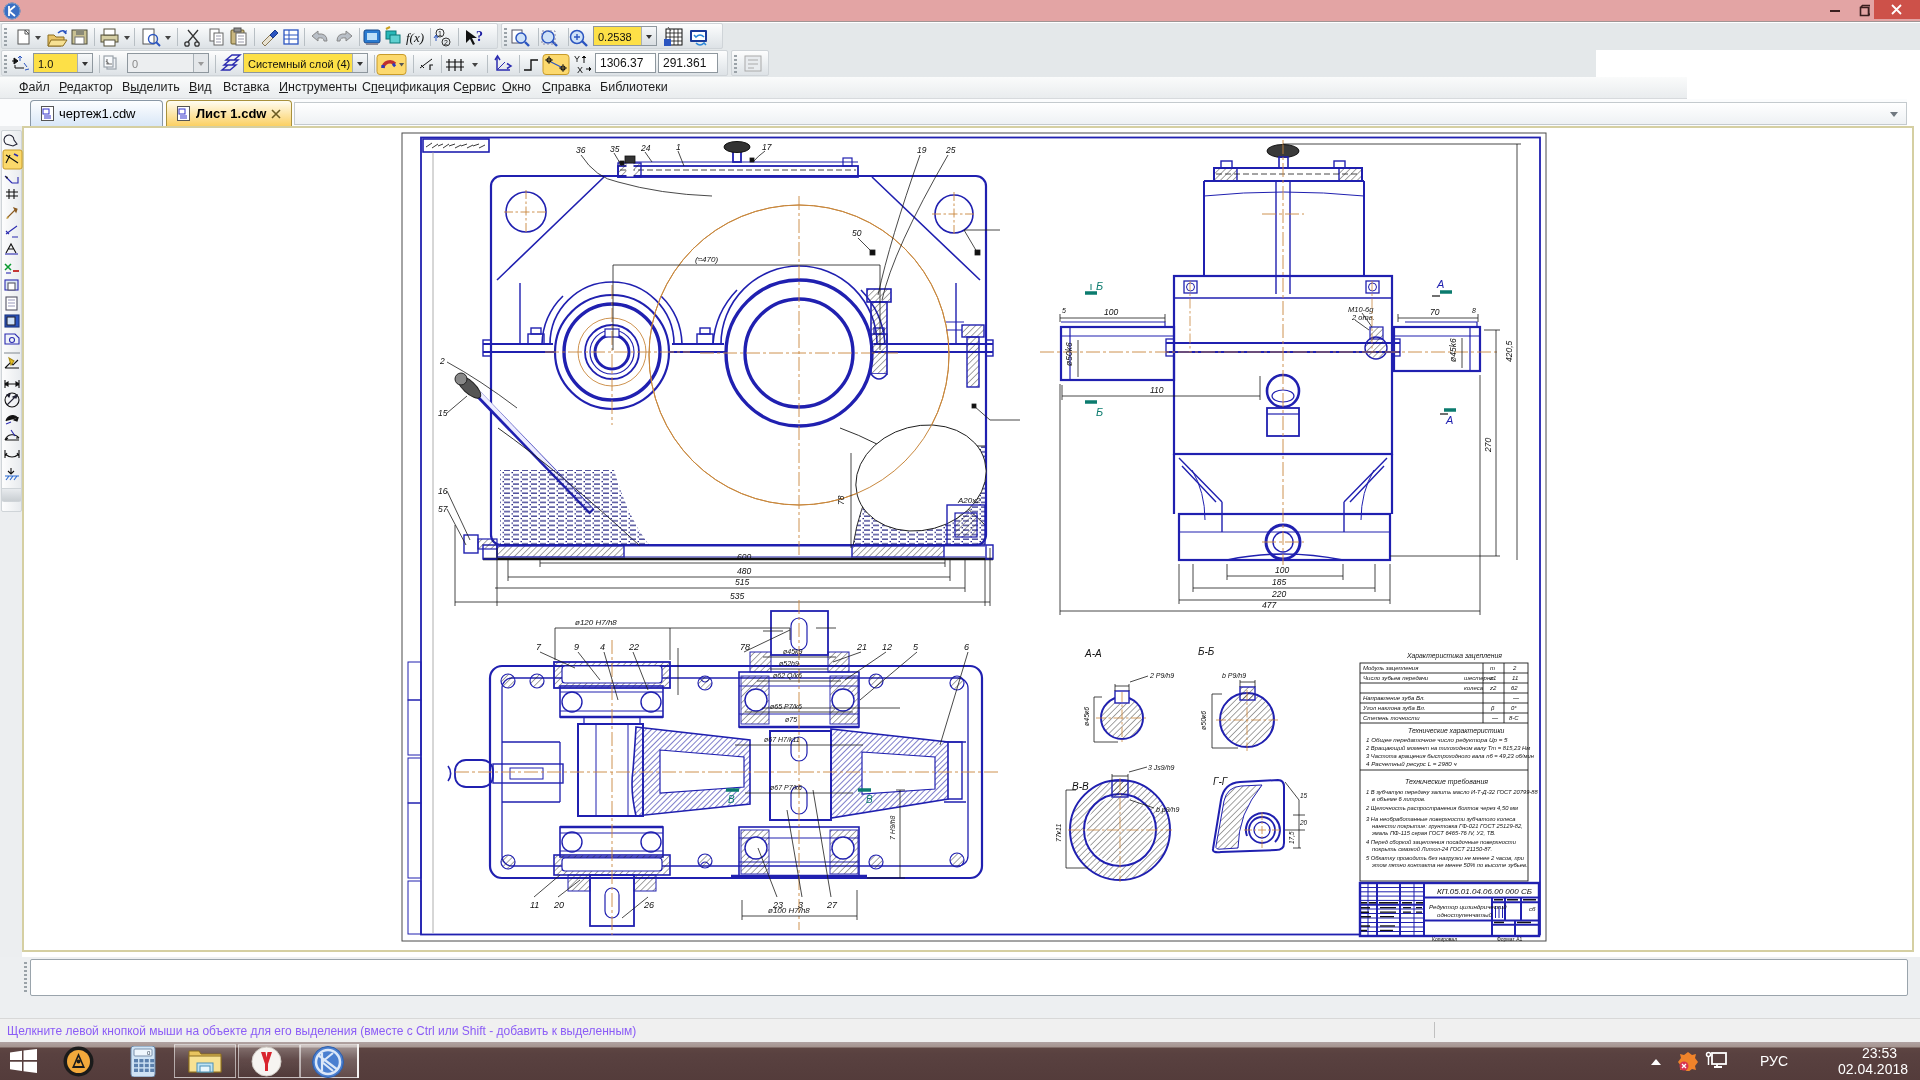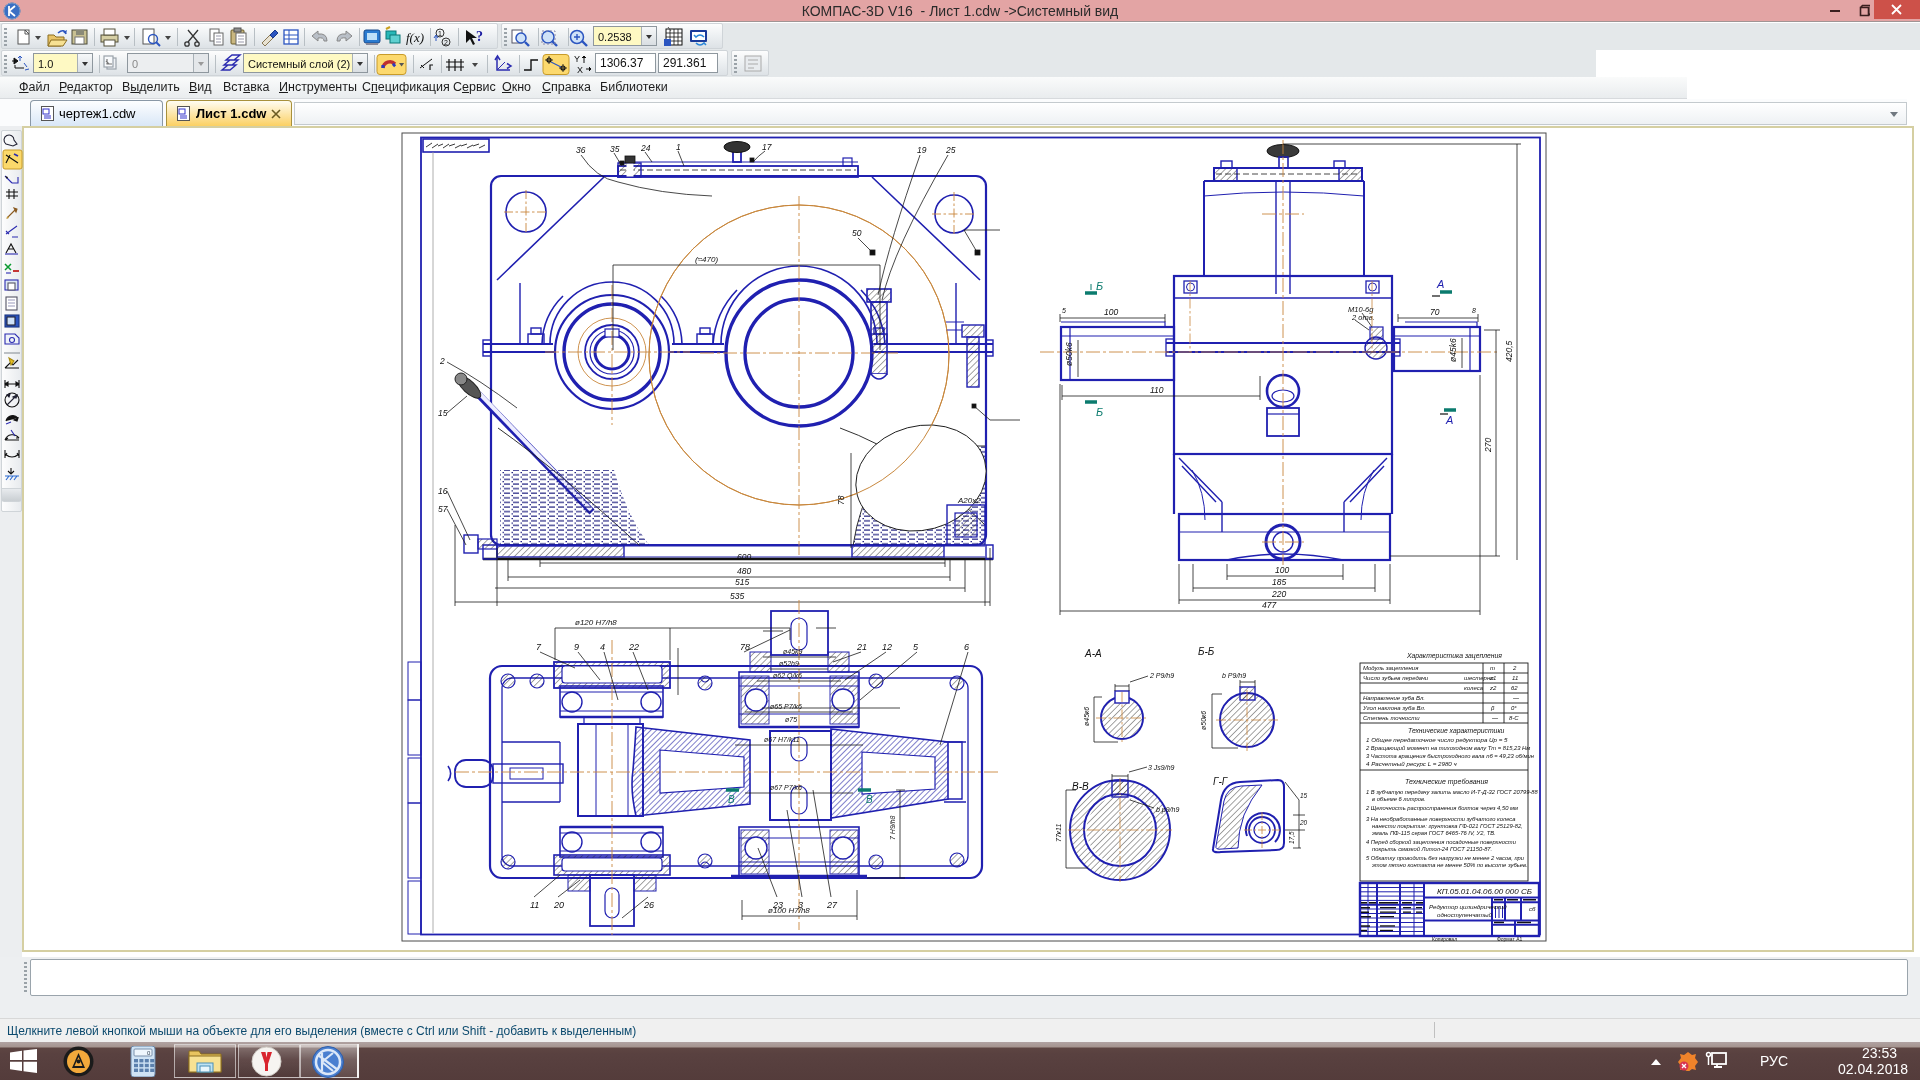--- a/index.html
+++ b/index.html
@@ -9,21 +9,21 @@
 #title .txt{position:absolute;left:0;right:0;top:3px;text-align:center;font-size:14px;color:#2b2b2b}
 #btn-close{position:absolute;right:0;top:0;width:46px;height:19px;background:#cd5149}
 #btn-close svg{position:absolute;left:17px;top:4px}
 #btn-min{position:absolute;right:80px;top:10px;width:10px;height:2px;background:#3a1f1f}
 
 #tb1{left:0;top:23px;width:1920px;height:27px;background:#e4e8ea}
 #tb2{left:0;top:50px;width:1596px;height:27px;background:#e4e8ea}
 .bar{position:absolute;top:0;height:26px;background:linear-gradient(#fdfdfd,#eef1f3 45%,#dde2e6);border:1px solid #cfd4d8;border-radius:2px}
 .grip{position:absolute;left:2px;top:4px;width:3px;height:18px;background:repeating-linear-gradient(#9aa2a8 0 2px,transparent 2px 4px)}
 .sep{position:absolute;top:4px;width:1px;height:18px;background:#b8bfc4}
-.combo{position:absolute;top:3px;height:20px;background:#fef9c3;border:1px solid #8e979e;z-index:6}
+.combo{position:absolute;top:3px;height:20px;background:#fde047;border:1px solid #8e979e;z-index:6}
 .combo .cb{position:absolute;right:0;top:0;bottom:0;width:15px;background:linear-gradient(#f6f8f9,#d9dee2);border-left:1px solid #a8b0b6}
 .combo .ar{position:absolute;right:4px;top:8px;width:0;height:0;border:3.5px solid transparent;border-top:4px solid #333}
 .combo .tx{position:absolute;left:4px;top:4px;font-size:11px;color:#111;white-space:nowrap}
 .num{position:absolute;top:3px;height:20px;background:#fff;border:1px solid #8e979e;font-size:12px;color:#111;padding:2px 0 0 4px;z-index:6}
 
 #menu{left:0;top:77px;width:1687px;height:22px;background:linear-gradient(#fafbfb,#e9ecee);border-bottom:1px solid #d7dadd;font-size:12.5px;color:#1c1c1c}
 #menu span{position:absolute;top:3px}
 #menu u{text-decoration:underline}
 
 #tabbar{left:0;top:99px;width:1907px;height:27px;background:#fbfcfd}
@@ -36,36 +36,35 @@
 
 #canvas{left:0;top:126px;width:1920px;height:831px;background:#fff}
 #lpanel{left:0;top:126px;width:22px;height:831px;background:#eceef0}
 #ltb{left:1px;top:130px;width:21px;height:382px;background:linear-gradient(90deg,#fdfdfd,#e8ebee);border:1px solid #cfd4d8;border-radius:2px}
 #ltbend{left:1px;top:488px;width:21px;height:14px;background:linear-gradient(#e8ebee,#c9ced2);border:1px solid #cfd4d8;border-radius:0 0 3px 3px}
 .cbord{background:#d5cfa2}
 
 #proparea{left:0;top:957px;width:1920px;height:61px;background:#edeff1}
 #propbox{left:30px;top:959px;width:1878px;height:37px;background:#fff;border:1px solid #9aa4ac;border-radius:2px}
 #propgrip{left:24px;top:962px;width:3px;height:30px;background:repeating-linear-gradient(#9aa2a8 0 2px,transparent 2px 4px)}
-#status{left:0;top:1018px;width:1920px;height:24px;background:#f0f0f0;border-top:1px solid #d8d8d8;font-size:12px;color:#0c4a6e}
+#status{left:0;top:1018px;width:1920px;height:24px;background:#f0f0f0;border-top:1px solid #d8d8d8;font-size:12px;color:#8b5cf6}
 #status span{position:absolute;left:7px;top:5px}
 #statdiv{left:1434px;top:1022px;width:1px;height:16px;background:#c0c0c0}
 
 #task{left:0;top:1042px;width:1920px;height:38px;background:linear-gradient(#b0a2a2 0,#a5948f 5px,#5e4543 6px,#594140 12px,#543c3b 100%)}
 .tbtn{position:absolute;top:2px;height:34px;border:1px solid rgba(255,255,255,.55);background:linear-gradient(rgba(255,255,255,.25),rgba(255,255,255,.06) 45%,rgba(0,0,0,.05))}
 #tray{position:absolute;right:0;top:0;height:38px;color:#fff;font-size:13px}
 </style></head>
 <body>
 <div class="abs" id="title">
  <svg class="abs" style="left:3px;top:2px" width="18" height="18" viewBox="0 0 18 18">
       <circle cx="9" cy="9" r="8" fill="#3a6fc4" stroke="#27508f"></circle>
       <circle cx="9" cy="9" r="8" fill="none" stroke="#9fc0ea" stroke-width="1" opacity=".7"></circle>
       <path d="M6 4v10M6 9l6-5M6 9l6 5" stroke="#fff" stroke-width="1.8" fill="none"></path>
     </svg>
- <div class="txt">КОМПАС-3D V16&nbsp; - Лист 1.cdw -&gt;Системный вид</div>
  <div id="btn-min"></div>
  <svg class="abs" style="right:50px;top:4px" width="13" height="13" viewBox="0 0 13 13">
       <path d="M3.5 3.5h8v8h-8z M3.5 3.5 l2-2 h8 v8 l-2 2" fill="none" stroke="#3a1f1f" stroke-width="1.6"></path>
     </svg>
  <div id="btn-close">
       <svg width="11" height="11" viewBox="0 0 11 11">
         <path d="M1 1l9 9M10 1l-9 9" stroke="#fff" stroke-width="1.8"></path>
       </svg>
     </div>
 </div>
@@ -84,21 +83,21 @@
         <span class="ar"></span>
       </span>
     </div>
  <div class="combo" style="left:127px;width:82px;background:#eceef0">
       <span class="tx" style="color:#888">0</span>
       <span class="cb" style="background:#e4e7ea">
         <span class="ar" style="border-top-color:#999"></span>
       </span>
     </div>
  <div class="combo" style="left:243px;width:125px">
-      <span class="tx">Системный слой (2)</span>
+      <span class="tx">Системный слой (4)</span>
       <span class="cb">
         <span class="ar"></span>
       </span>
     </div>
  <div class="num" style="left:595px;width:61px">1306.37</div>
  <div class="num" style="left:658px;width:60px">291.361</div>
 </div>
 <div class="abs" id="menu">
 <span style="left:19px"><u>Ф</u>айл</span>
     <span style="left:59px"><u>Р</u>едактор</span>

